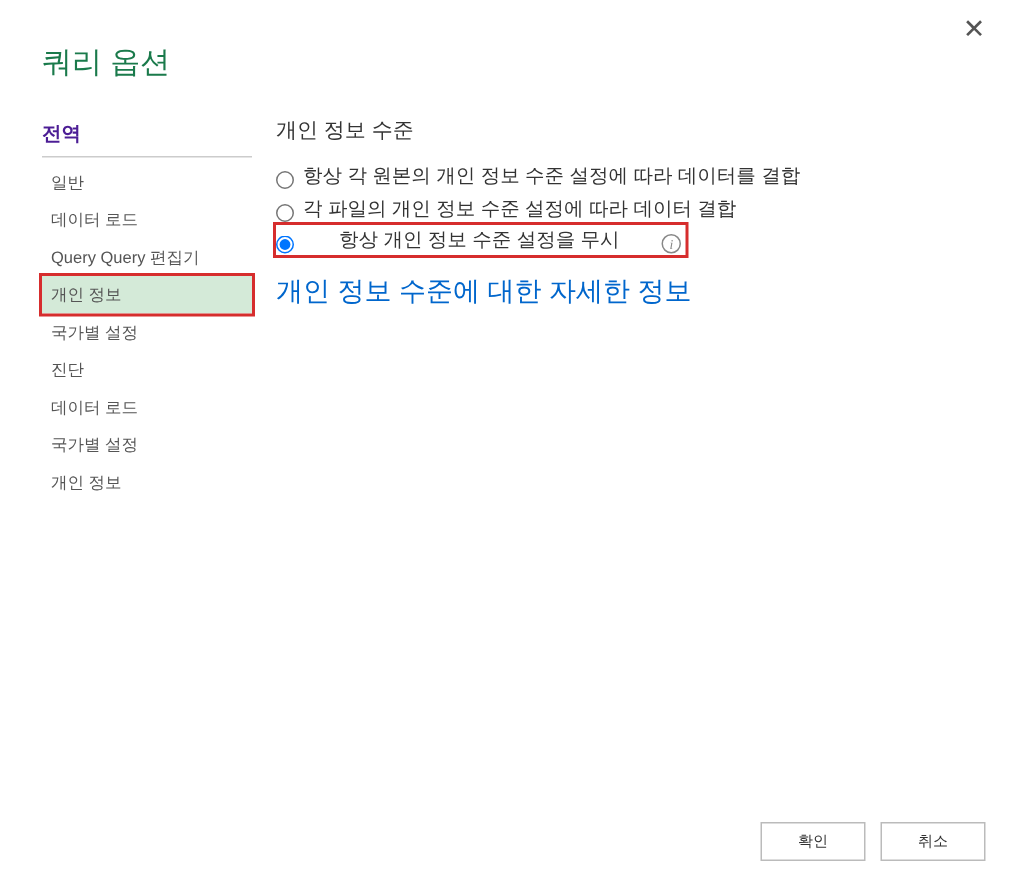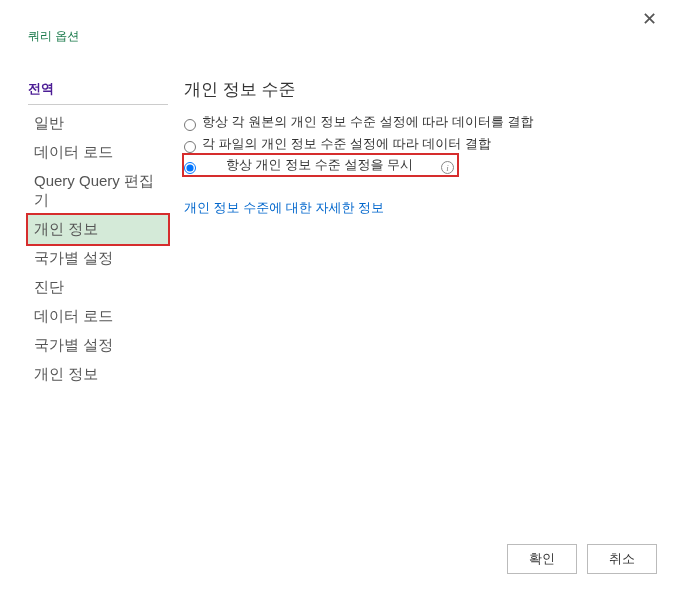--- a/index.html
+++ b/index.html
@@ -23,21 +23,21 @@
       font-size: 18px;
       color: #555;
       cursor: pointer;
       line-height: 1;
       font-weight: 300;
     }
     .dialog-title {
       position: absolute;
       top: 28px;
       left: 28px;
-      font-size: 12px;
+      font-size: 20px;
       color: #1a7a4b;
       font-weight: 400;
     }
     .sidebar {
       position: absolute;
       top: 80px;
       left: 28px;
       width: 140px;
     }
     .section-header {
@@ -49,35 +49,35 @@
       margin-bottom: 4px;
       margin-top: 0;
     }
     .section-header.second {
       margin-top: 28px;
     }
     .nav-item {
       padding: 5px 6px;
       color: #555;
       cursor: pointer;
-      font-size: 15px;
+      font-size: 11px;
     }
     .nav-item.selected {
       background: #d4ead8;
       outline: 2px solid #d62d2d;
       outline-offset: 0;
     }
     .content {
       position: absolute;
       top: 78px;
       left: 184px;
       right: 20px;
     }
     .content-title {
-      font-size: 17px;
+      font-size: 14px;
       font-weight: 400;
       color: #333;
       margin-bottom: 10px;
     }
     .radio-group {
       margin-bottom: 10px;
     }
     .radio-row {
       display: flex;
       align-items: flex-end;
@@ -106,39 +106,38 @@
       border: 1px solid #888;
       border-radius: 50%;
       font-size: 9px;
       color: #888;
       margin-left: 4px;
       font-style: italic;
       font-family: serif;
     }
     .link {
       color: #0066cc;
-      font-size: 13px;
+      font-size: 18px;
       cursor: pointer;
-      margin-top: 12px;
       display: inline-block;
       text-align: center;
     }
     .footer {
       position: absolute;
       bottom: 18px;
       right: 18px;
       display: flex;
       gap: 10px;
     }
     .btn {
       min-width: 70px;
       padding: 5px 16px;
       background: #fff;
       border: 1px solid #bbb;
-      font-size: 13px;
+      font-size: 10px;
       color: #333;
       cursor: pointer;
       text-align: center;
     }
   </style>
 </head>
 <body>
 
 <div class="close-btn">
   <span>✕</span>

